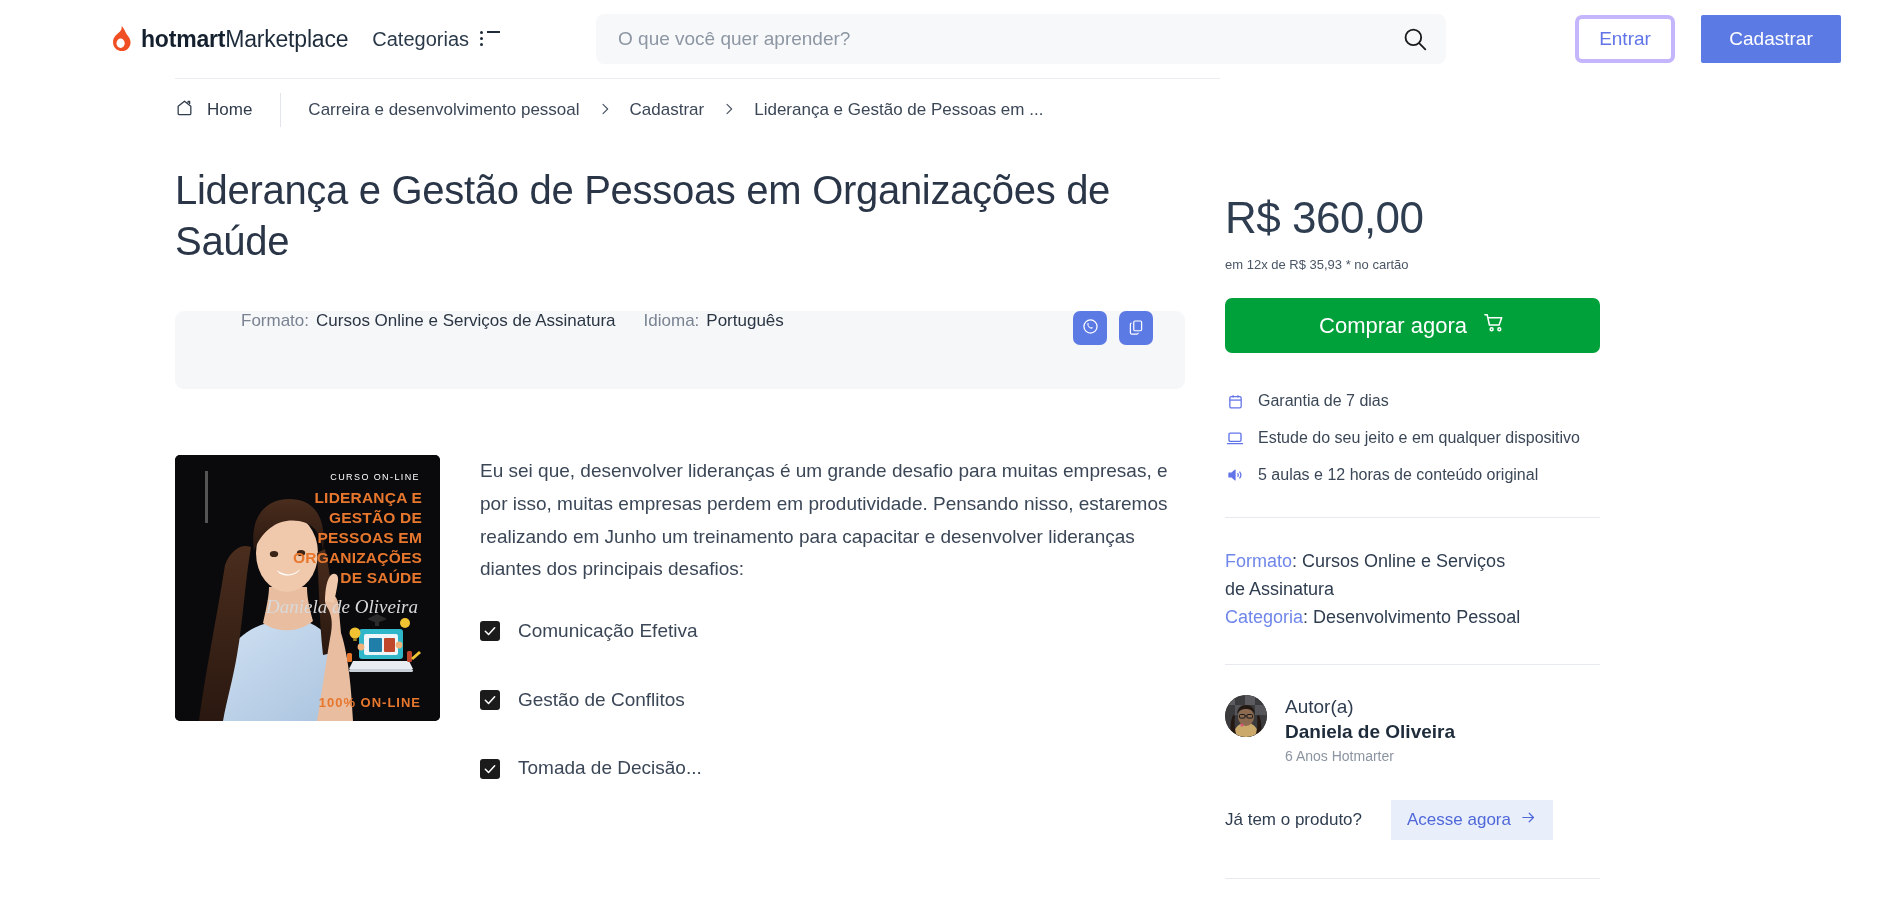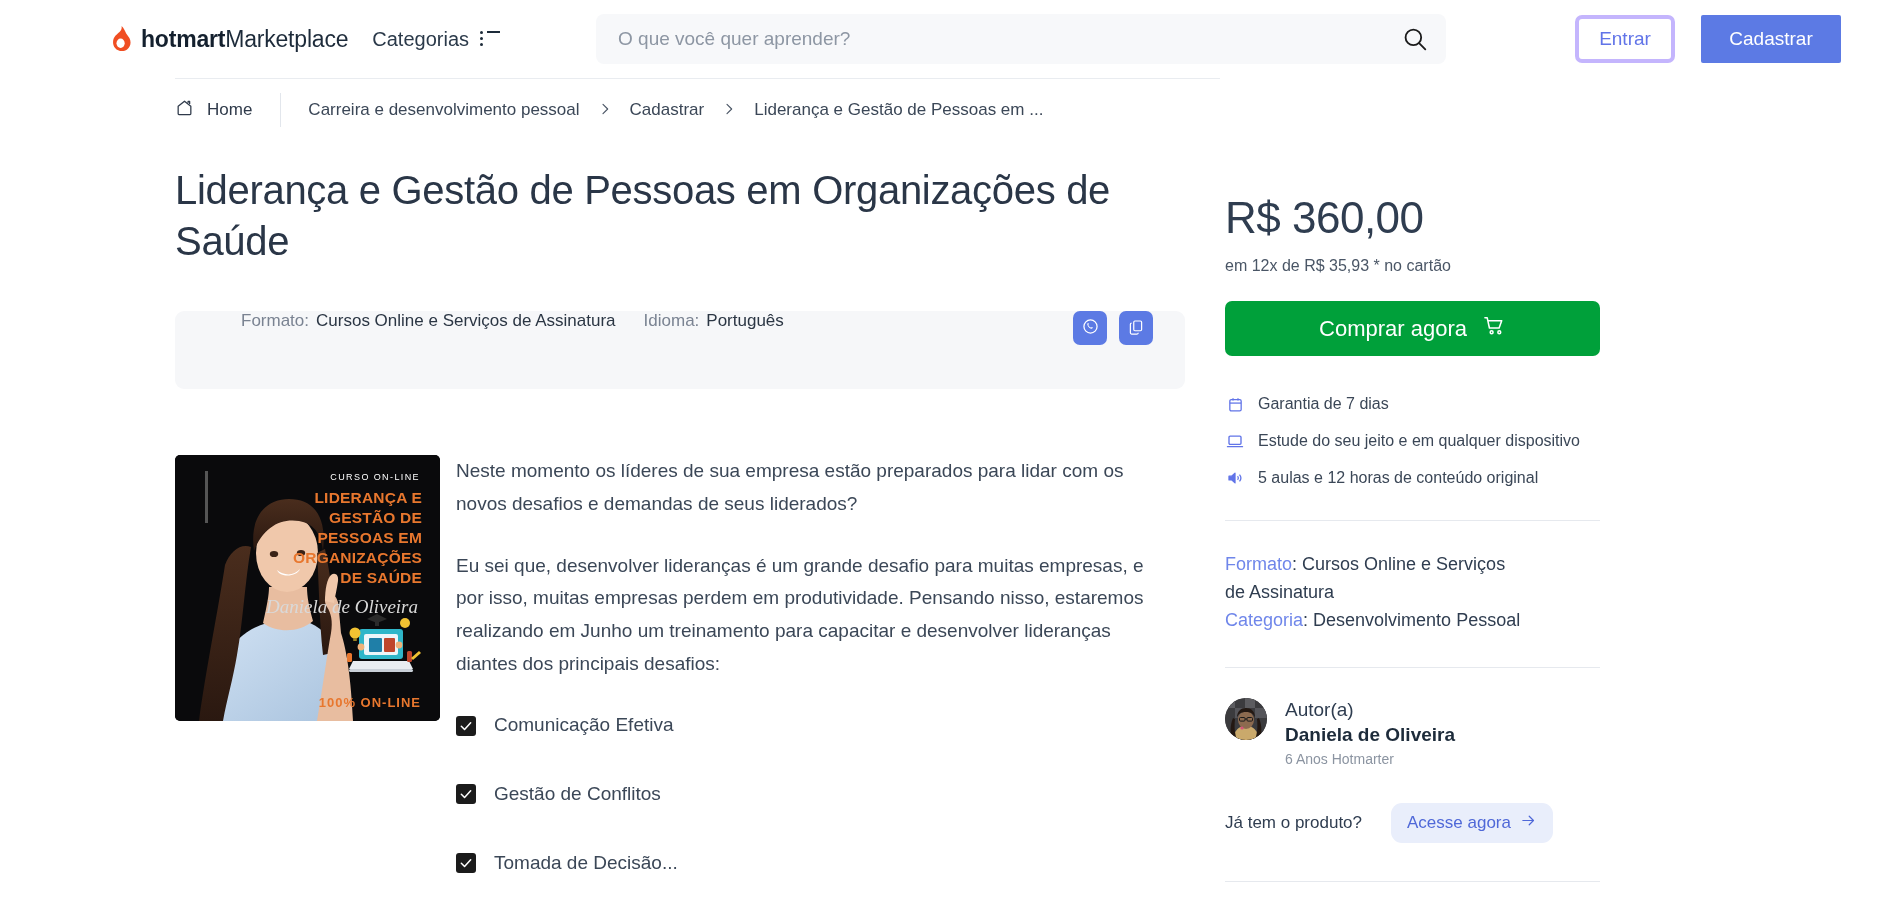--- a/index.html
+++ b/index.html
@@ -161,21 +161,21 @@
     border: 0;
     display: flex; align-items: center; justify-content: center;
     cursor: pointer;
     margin-left: 12px;
   }
 
   
   .content {
     display: flex;
     margin-top: 66px;
-    gap: 16px;
+    gap: 40px;
   }
   .cover {
     width: 265px; height: 266px;
     border-radius: 5px;
     overflow: hidden;
     flex: 0 0 auto;
     background: #0b0b0d;
     position: relative;
   }
   .desc {
@@ -200,21 +200,21 @@
   
   .price {
     font-size: 44px;
     color: #2f3d50;
     font-weight: 400;
     letter-spacing: -0.5px;
     margin-top: 118px;
     line-height: 1;
   }
   .installments {
-    font-size: 16px; color: #4a5666;
+    font-size: 13px; color: #4a5666;
     margin-top: 17px;
   }
   .buy-btn {
     margin-top: 26px;
     width: 375px; height: 55px;
     background: #00a03a;
     border: 0; border-radius: 7px;
     color: #ffffff;
     font-size: 22px;
     font-family: "Liberation Sans", sans-serif;
@@ -241,21 +241,21 @@
     background: #3c3c40;
   }
   .author-role { font-size: 19px; color: #2f3d50; line-height: 1.25; }
   .author-name { font-size: 19px; font-weight: 700; color: #1d2b3a; margin-top: 3px; }
   .author-years { font-size: 14px; color: #8b94a1; margin-top: 5px; }
 
   .access-row { display: flex; align-items: center; gap: 29px; margin-top: 36px; }
   .access-q { font-size: 17px; color: #2f3d50; }
   .access-btn {
     background: #e9eefb;
-    border: 0; border-radius: 11px;
+    border: 0; border-radius: 1px;
     padding: 9px 16px;
     color: #4f68d8;
     font-size: 17px;
     font-family: "Liberation Sans", sans-serif;
     cursor: pointer;
     display: flex; align-items: center; gap: 9px;
   }
   .divider2 { height: 1px; background: #e6e9ee; width: 375px; margin-top: 38px; }
 </style>
 </head>
@@ -425,21 +425,20 @@
               <rect x="54" y="26" width="5" height="11" rx="1.5" fill="#c0462c"></rect>
               <rect x="-6" y="28" width="5" height="9" rx="1.5" fill="#e8772e"></rect>
               <path d="M58 33 l8 -7 2 2 -8 7z" fill="#f1c232"></path>
             </g>
             <text x="246" y="252" text-anchor="end" fill="#e8772e" font-family="Liberation Sans, sans-serif" font-weight="bold" font-size="13" letter-spacing="1">100%  ON-LINE</text>
           </g>
         </svg>
       </div>
 
       <div class="desc">
-        <p>Neste momento os líderes de sua empresa estão preparados para lidar com os novos desafios e demandas de seus liderados?</p>
         <p>Eu sei que, desenvolver lideranças é um grande desafio para muitas empresas, e por isso, muitas empresas perdem em produtividade. Pensando nisso, estaremos realizando em Junho um treinamento para capacitar e desenvolver lideranças diantes dos principais desafios:</p>
 
         <div class="check-list">
           <div class="check-row">
             <span class="checkbox">
               <svg viewBox="0 0 24 24" width="14" height="14" fill="none" stroke="#ffffff" stroke-width="2.6" stroke-linecap="round" stroke-linejoin="round">
                   <polyline points="4 12.5 9.5 18 20 6.5"></polyline>
                 </svg>
             </span>
             <span>Comunicação Efetiva</span>

